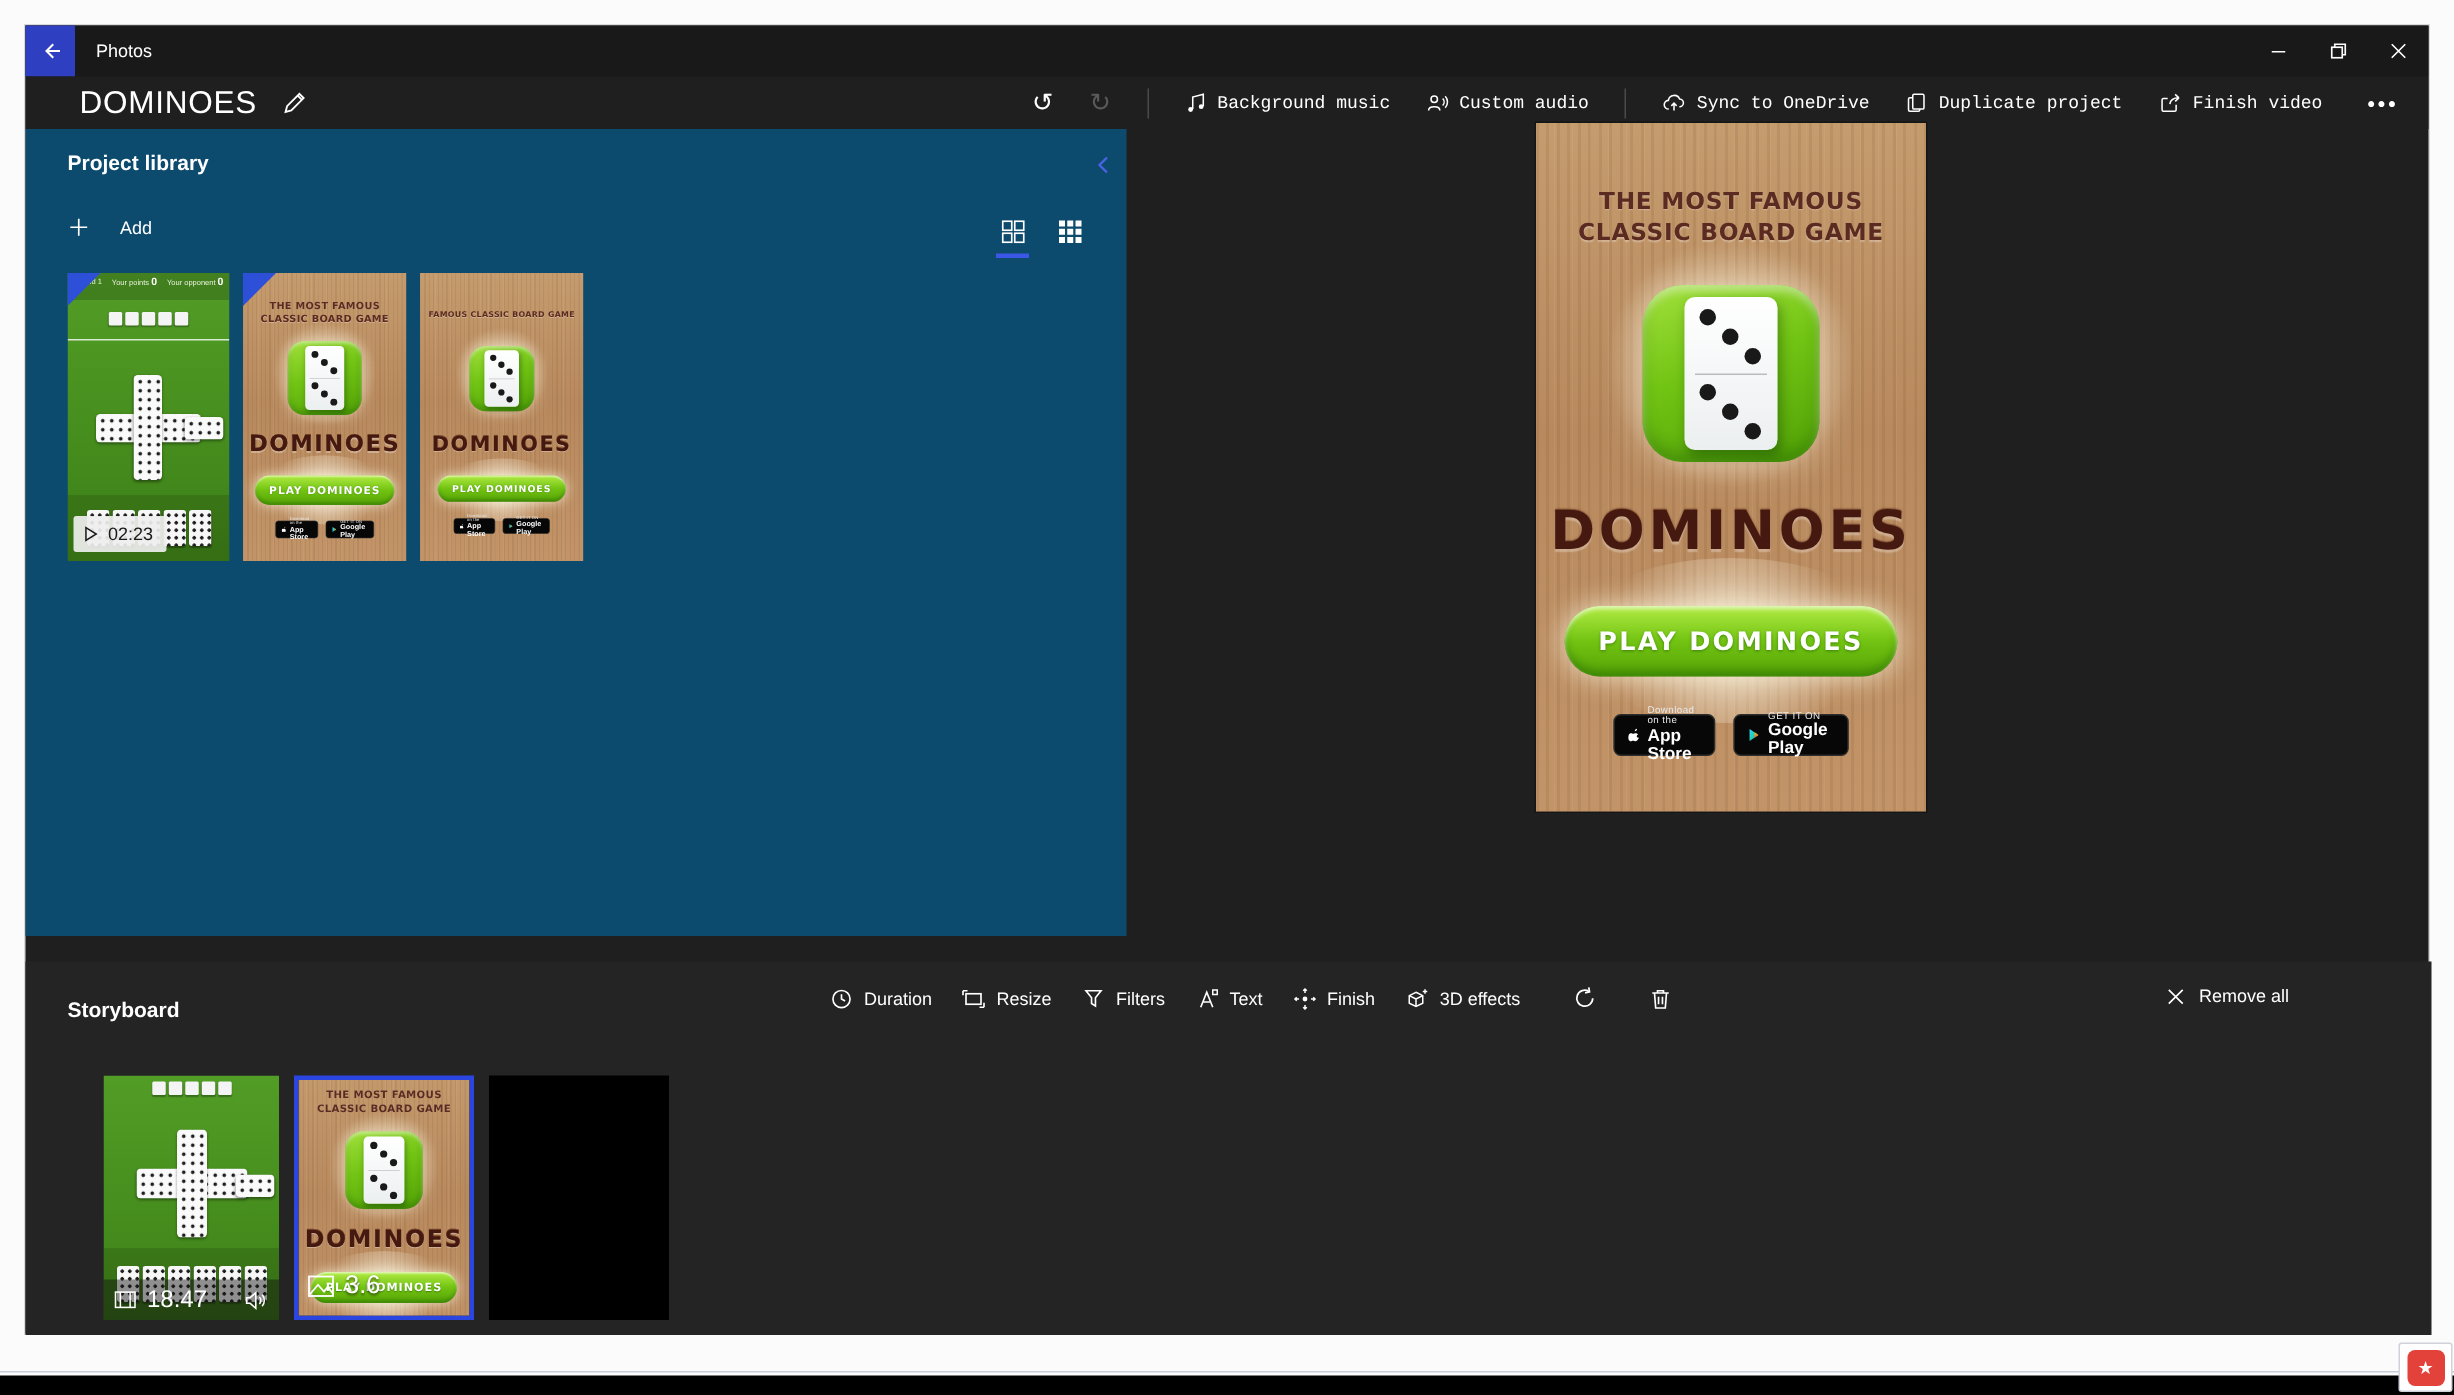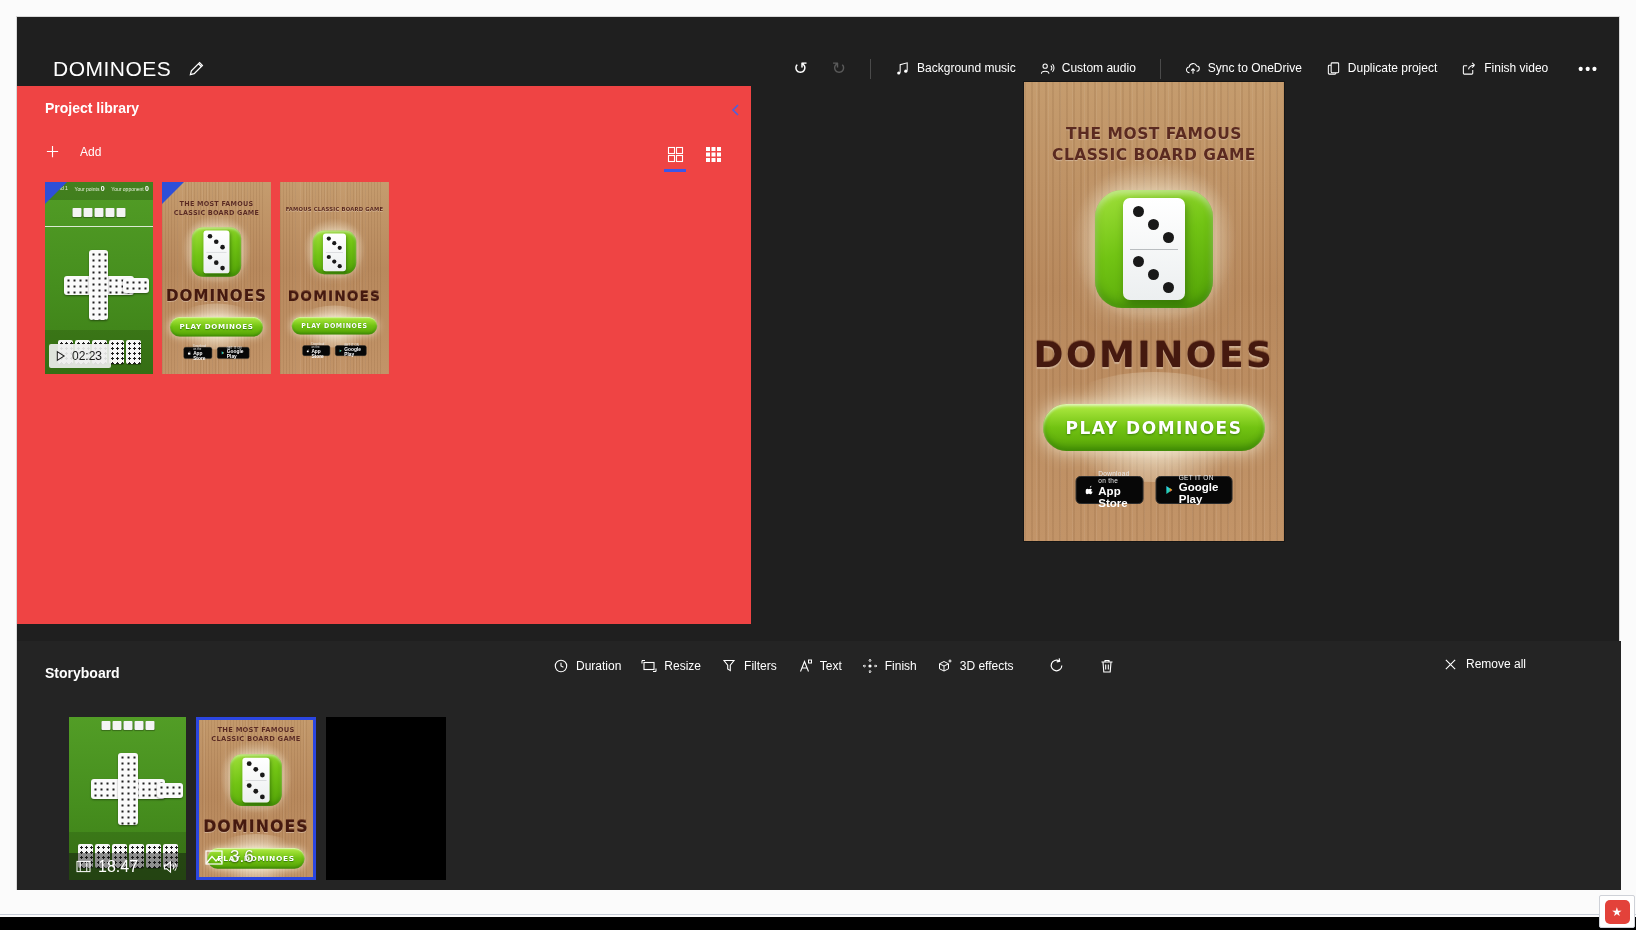--- a/index.html
+++ b/index.html
@@ -13,28 +13,28 @@
   .titlebar { position:absolute; left:0; top:0; width:100%; height:34px; background:#191919; }
   .back-btn { position:absolute; left:0; top:0; width:33px; height:34px; background:#2e3fc2; display:flex; align-items:center; justify-content:center; cursor:pointer; }
   .app-label { position:absolute; left:47px; top:0; height:34px; display:flex; align-items:center; font-size:12px; color:#fff; }
   .win-controls { position:absolute; right:0; top:0; height:34px; display:flex; }
   .win-btn { width:40px; height:34px; display:flex; align-items:center; justify-content:center; }
 
   
   .header { position:absolute; left:0; top:34px; width:100%; height:35px; background:#1f1f1f; }
   .project-title { position:absolute; left:36px; top:0; height:35px; display:flex; align-items:center; gap:16px; font-size:21px; font-weight:400; letter-spacing:0.5px; color:#fff; }
   .top-toolbar { position:absolute; right:14px; top:0; height:35px; display:flex; align-items:center; gap:24px; font-size:12px; color:#fff; }
-  .tt-item { display:flex; align-items:flex-start; gap:7px; white-space:nowrap; cursor:pointer; }
+  .tt-item { display:flex; align-items:center; gap:7px; white-space:nowrap; cursor:pointer;font-family:Liberation Mono, monospace; }
   .tt-sep { width:1px; height:20px; background:#4a4a4a; }
   .undo-glyph { font-size:17px; color:#fff; }
   .redo-glyph { font-size:17px; color:#5a5a5a; }
   .more-dots { letter-spacing:2px; font-size:14px; font-weight:700; padding:0 6px; }
 
   
-  .library { position:absolute; left:0; top:69px; width:734px; height:538px; background:#ef4444; }
+  .library { position:absolute; left:0; top:69px; width:734px; height:538px; background:#0c4a6e; }
   .lib-title { position:absolute; left:28px; top:14px; font-size:14px; font-weight:700; color:#fff; }
   .collapse { position:absolute; right:10px; top:16px; cursor:pointer; }
   .add-btn { position:absolute; left:28px; top:58px; display:flex; align-items:center; gap:20px; font-size:12px; color:#fff; cursor:pointer; }
   .view-toggles { position:absolute; right:26px; top:56px; display:flex; gap:14px; }
   .view-btn { position:relative; width:24px; height:24px; display:flex; align-items:center; justify-content:center; cursor:pointer; }
   .view-btn.selected::after { content:""; position:absolute; left:1px; right:1px; bottom:-6px; height:3px; background:#3a57e8; }
 
   .thumbs { position:absolute; left:28px; top:96px; display:flex; gap:9px; }
   .thumb { position:relative; overflow:hidden; cursor:pointer; }
   .thumb.video { width:108px; height:192px; }
@@ -123,20 +123,46 @@
 
   svg { display:block; }
 </style>
 </head>
 <body>
 
 <div class="page">
 
   <div class="app">
 
+    <div class="titlebar">
+      <div class="back-btn">
+        <svg width="16" height="16" viewBox="0 0 16 16">
+            <path d="M9.5 3.5 L5 8 L9.5 12.5 M5 8 H14" stroke="#fff" stroke-width="1.4" fill="none"></path>
+          </svg>
+      </div>
+      <div class="app-label">Photos</div>
+      <div class="win-controls">
+        <div class="win-btn">
+          <svg width="14" height="14" viewBox="0 0 14 14">
+              <path d="M2.5 7.5 H11.5" stroke="#fff" stroke-width="1.1"></path>
+            </svg>
+        </div>
+        <div class="win-btn">
+          <svg width="14" height="14" viewBox="0 0 14 14">
+              <rect x="2.5" y="4.5" width="7" height="7" fill="none" stroke="#fff" stroke-width="1.1"></rect>
+              <path d="M4.5 4.5 V2.5 H11.5 V9.5 H9.5" fill="none" stroke="#fff" stroke-width="1.1"></path>
+            </svg>
+        </div>
+        <div class="win-btn">
+          <svg width="14" height="14" viewBox="0 0 14 14">
+              <path d="M2.5 2.5 L11.5 11.5 M11.5 2.5 L2.5 11.5" stroke="#fff" stroke-width="1.1"></path>
+            </svg>
+        </div>
+      </div>
+    </div>
 
     <div class="header">
       <div class="project-title">
         <span>DOMINOES</span>
         <svg width="18" height="18" viewBox="0 0 16 16">
             <path d="M3 13 L3.9 9.6 L11.2 2.3 L13.7 4.8 L6.4 12.1 Z M10.2 3.3 L12.7 5.8" stroke="#fff" stroke-width="1.1" fill="none"></path>
           </svg>
       </div>
       <div class="top-toolbar">
         <span class="undo-glyph">↺</span>

